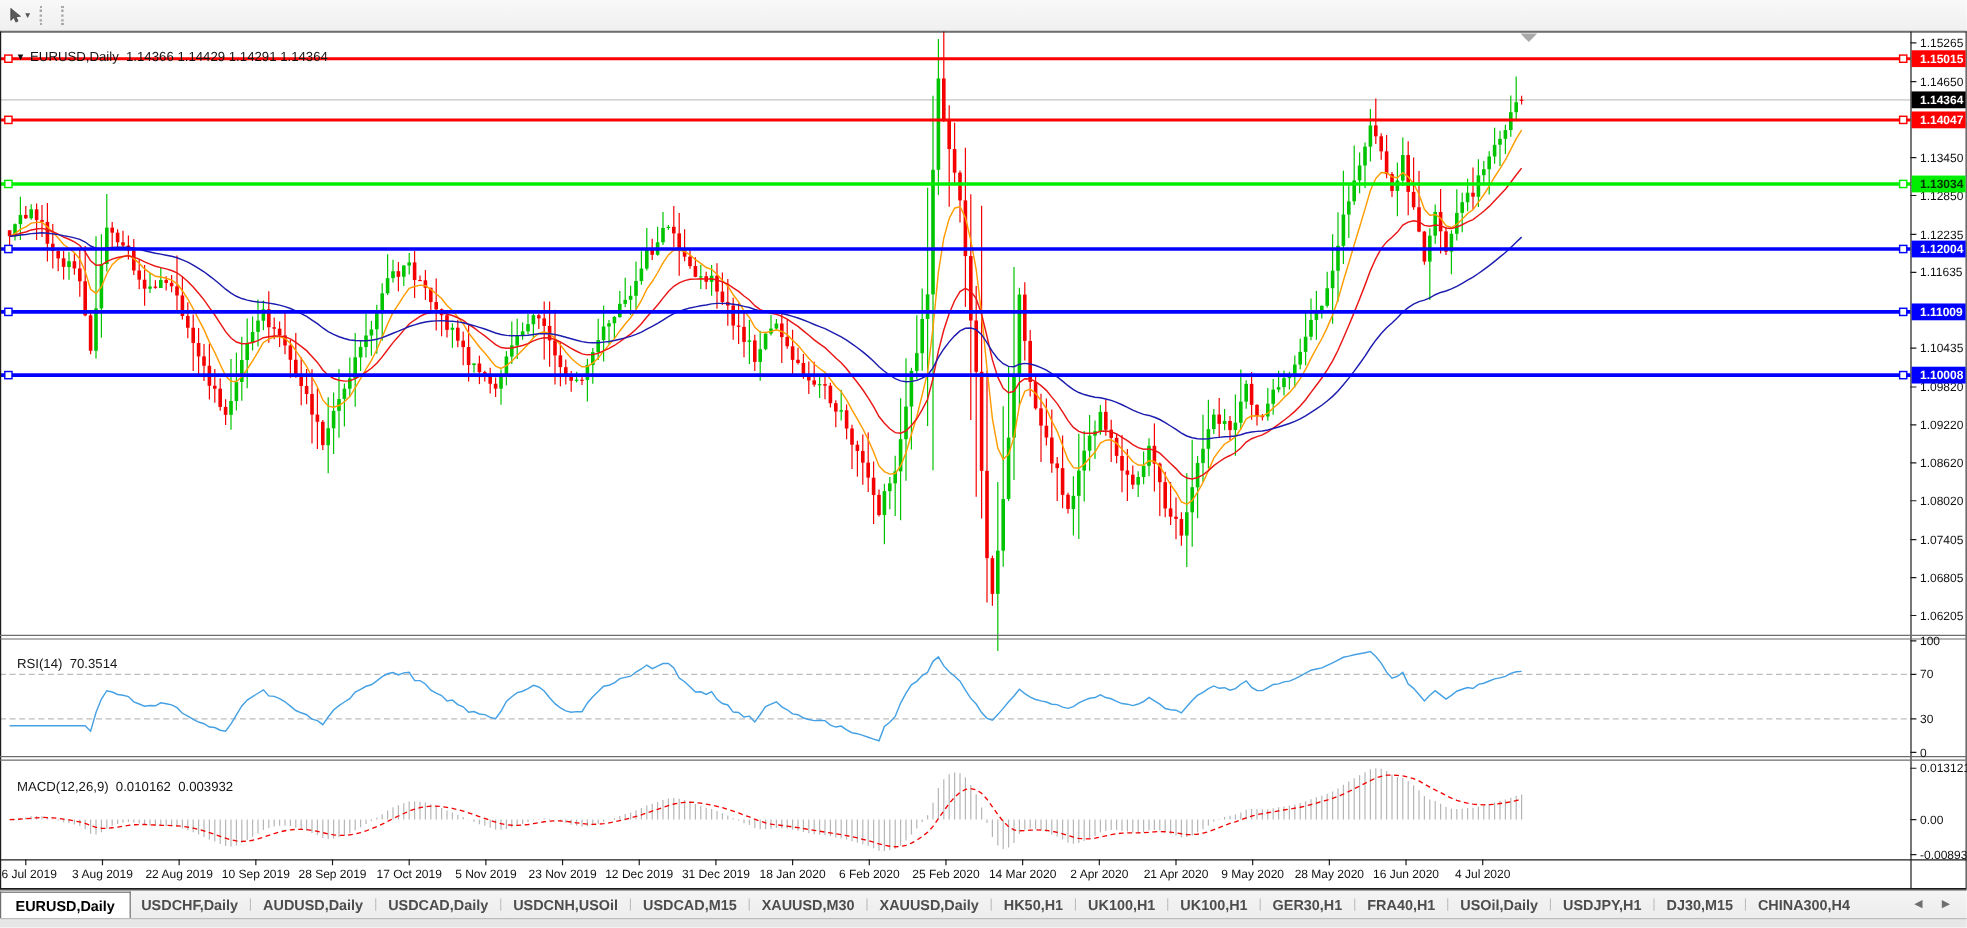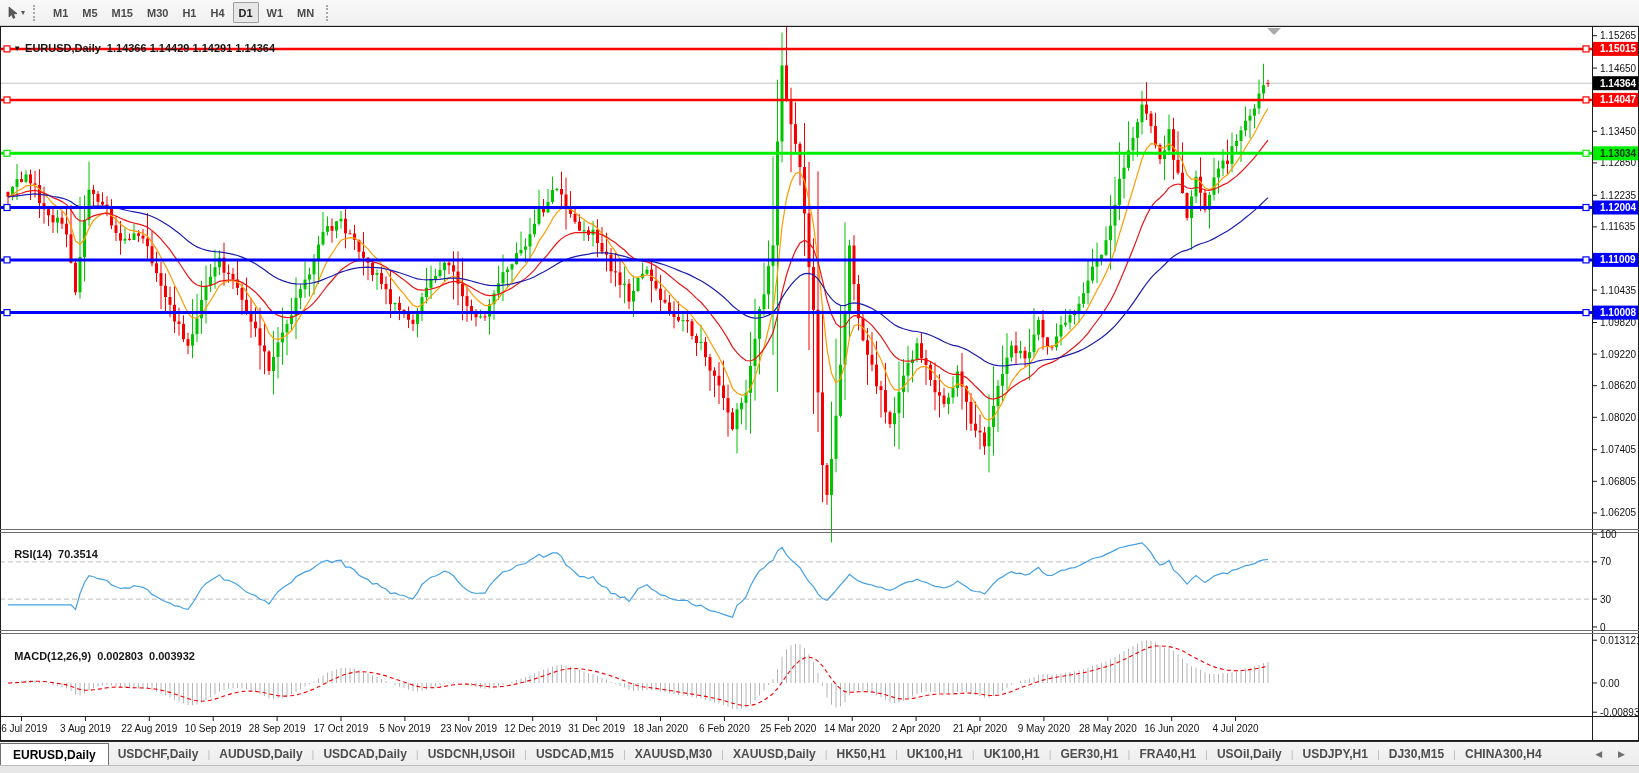--- a/index.html
+++ b/index.html
@@ -21,21 +21,21 @@
   .tf-btn{
     height:19px;padding:0 5px;margin:0 1px;display:flex;align-items:center;justify-content:center;
     font-size:11px;font-weight:700;color:#4b4b4b;border:1px solid transparent;border-radius:1px;
     cursor:default;
   }
   .tf-btn.active{background:#e7e7e7;border:1px solid #9f9f9f;color:#222;}
   
   #chartsvg{position:absolute;top:0;left:0;z-index:1;}
   #chartsvg text{font-family:"Liberation Sans","DejaVu Sans",sans-serif;}
   
-  .pane-label{position:absolute;z-index:3;font-size:11px;font-weight:700;color:#161616;white-space:pre;}
+  .pane-label{position:absolute;z-index:3;font-size:11px;font-weight:400;color:#161616;white-space:pre;}
   .pane-label .num{margin-left:6px;}
   .title-caret{font-size:8px;vertical-align:1px;margin-right:4px;color:#111;}
   
   .tabbar{
     position:absolute;top:741px;left:0;width:1639px;height:23px;
     background:linear-gradient(#f4f4f4,#ededed);
     border-top:1px solid #2b2b2b;
     display:flex;align-items:stretch;z-index:6;font-size:12px;
   }
   .tab{display:flex;align-items:center;padding:0 9px;color:#4d4d4d;cursor:default;white-space:nowrap;font-weight:bold;}
@@ -54,31 +54,20 @@
 <body>
 
 <div class="toolbar">
   <div class="tool-cursor">
     <svg width="13" height="14" viewBox="0 0 13 14">
       <path d="M3 1 L3 11 L5.6 8.6 L7.2 12.4 L9 11.6 L7.4 7.9 L11 7.6 Z" fill="#5a5a5a" stroke="#3a3a3a" stroke-width="0.6"></path>
     </svg>
     <span class="tool-caret">▾</span>
   </div>
   <div class="grip"></div>
-  <div id="tf-buttons" style="display:flex;align-items:center;">
-      <div class="tf-btn">M1</div>
-      <div class="tf-btn">M5</div>
-      <div class="tf-btn">M15</div>
-      <div class="tf-btn">M30</div>
-      <div class="tf-btn">H1</div>
-      <div class="tf-btn">H4</div>
-      <div class="tf-btn active">D1</div>
-      <div class="tf-btn">W1</div>
-      <div class="tf-btn">MN</div>
-    </div>
   <div class="grip"></div>
 </div>
 
 <svg id="chartsvg" width="1639" height="741">
     <g>
       <line x1="0" y1="83.19979057591664" x2="1592" y2="83.19979057591664" stroke="#c4c4c4" stroke-width="1"></line>
       <line x1="8" y1="191.6" x2="8" y2="204.4" stroke="#f40000" stroke-width="1"></line>
       <rect x="6.5" y="191.9" width="3" height="5.0" fill="#f40000"></rect>
       <line x1="12.5" y1="186.2" x2="12.5" y2="200.4" stroke="#00c400" stroke-width="1"></line>
       <rect x="11.0" y="186.8" width="3" height="10.1" fill="#00c400"></rect>
@@ -1082,21 +1071,21 @@
     </g>
   </svg>
 
 <div class="pane-label" style="left:7px;top:30px;">
   <span class="title-caret">▼</span><span>EURUSD,Daily</span><span class="num">1.14366 1.14429 1.14291 1.14364</span>
 </div>
 <div class="pane-label" style="left:8px;top:536px;text-align:center;">
   <span>RSI(14)</span><span class="num">70.3514</span>
 </div>
 <div class="pane-label" style="left:8px;top:638px;">
-  <span>MACD(12,26,9)</span><span class="num">0.002803</span><span class="num">0.003932</span>
+  <span>MACD(12,26,9)</span><span class="num">0.010162</span><span class="num">0.003932</span>
 </div>
 
 <div class="tabbar">
   <div id="tabs-holder" style="display:flex;align-items:stretch;">
       <div class="tab active">EURUSD,Daily</div>
       <div class="tab">USDCHF,Daily</div>
       <div class="tab-sep">|</div>
       <div class="tab">AUDUSD,Daily</div>
       <div class="tab-sep">|</div>
       <div class="tab">USDCAD,Daily</div>

